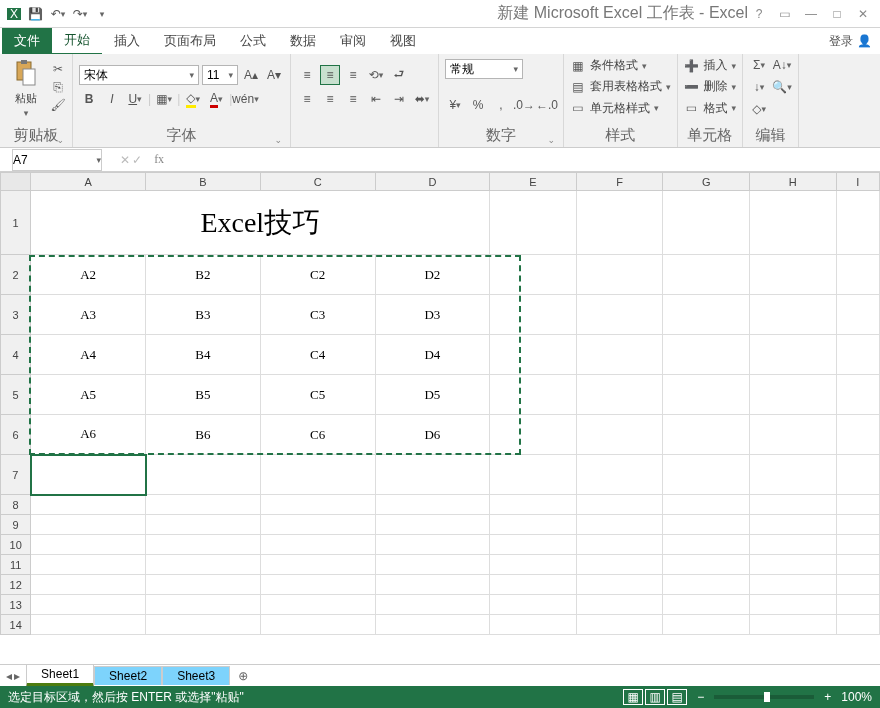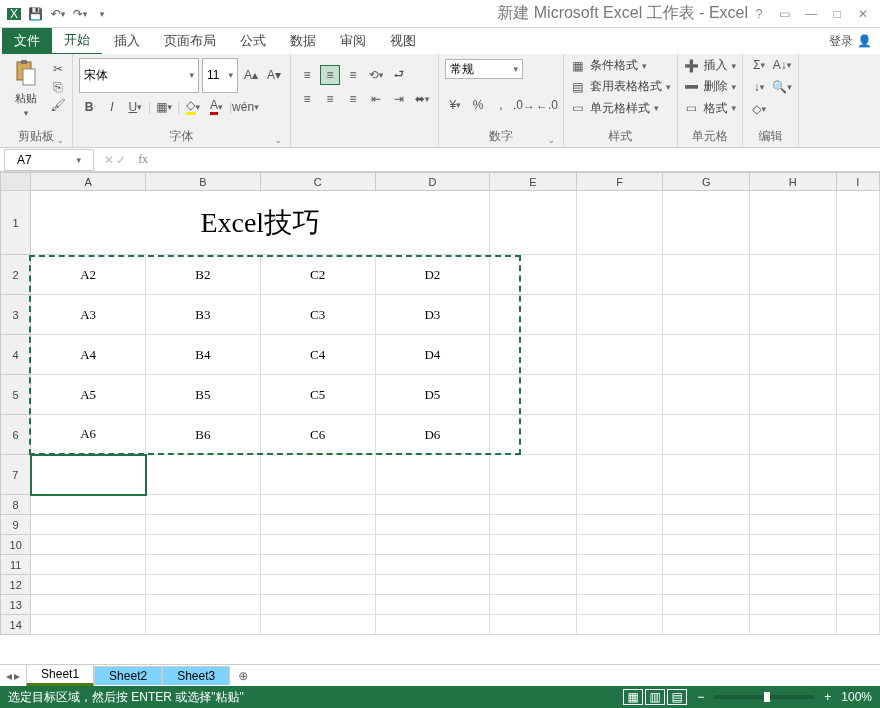--- a/index.html
+++ b/index.html
@@ -11,40 +11,40 @@
 .win-controls{display:flex;gap:4px;padding-right:6px}
 .win-btn{width:22px;height:20px;display:flex;align-items:center;justify-content:center;color:#888}
 .ribbon-tabs{height:26px;background:#fff;display:flex;align-items:center;padding:0 2px}
 .ribbon-tab{padding:4px 12px;font-size:13px;color:#444;cursor:pointer}
 .ribbon-tab.file{background:#217346;color:#fff}
 .ribbon-tab.active{color:#14532d;border-bottom:2px solid #217346}
 .ribbon-right{margin-left:auto;display:flex;align-items:center;padding-right:6px;color:#555;gap:4px}
 .ribbon{height:94px;background:#f1f1f1;border-bottom:1px solid #ccc;display:flex}
 .rgroup{border-right:1px solid #d8d8d8;display:flex;flex-direction:column;padding:2px 6px 0}
 .rgroup-body{flex:1;display:flex;gap:4px;align-items:flex-start}
-.rgroup-label{text-align:center;font-size:12px;color:#666;padding:2px 0;position:relative}
+.rgroup-label{text-align:center;font-size:15px;color:#666;padding:2px 0;position:relative}
 .rgroup-label::after{content:"⌄";position:absolute;right:2px;bottom:2px;font-size:9px;color:#888}
 .rgroup-label.noexp::after{content:""}
 .big-btn{display:flex;flex-direction:column;align-items:center;justify-content:center;width:40px;height:62px;gap:2px}
 .big-btn .lbl{font-size:11px;color:#444}
 .ico{width:16px;height:16px;display:inline-flex;align-items:center;justify-content:center;color:#555}
 .ico32{width:32px;height:32px}
 .vstack{display:flex;flex-direction:column;gap:2px;justify-content:center;height:62px}
 .hstack{display:flex;align-items:center;gap:3px}
 .dd{font-size:9px;color:#666}
-.font-combo{border:1px solid #b5b5b5;background:#fff;height:35px;padding:0 4px;display:flex;align-items:center;justify-content:space-between}
+.font-combo{border:1px solid #b5b5b5;background:#fff;height:20px;padding:0 4px;display:flex;align-items:center;justify-content:space-between}
 .font-name{width:120px}
 .font-size{width:36px}
 .btn-row{display:flex;gap:3px;align-items:center;height:20px}
 .rb{width:20px;height:20px;display:flex;align-items:center;justify-content:center;color:#555;border:1px solid transparent}
 .rb.sel{background:#c8e0cf;border-color:#217346}
 .num-combo{border:1px solid #b5b5b5;background:#fff;height:20px;width:78px;padding:0 4px;display:flex;align-items:center;justify-content:space-between}
 .style-row{display:flex;align-items:center;gap:4px;height:20px;font-size:12px;color:#444}
 .namebox-row{height:24px;border-bottom:1px solid #d0d0d0;display:flex;align-items:center;background:#fff}
-.namebox{width:90px;height:22px;border:1px solid #ccc;margin:0 4px;padding:0 12px;display:flex;align-items:center;justify-content:space-between}
+.namebox{width:90px;height:22px;border:1px solid #ccc;margin:0 12px;padding:0 0;display:flex;align-items:center;justify-content:space-between}
 .fx-btns{display:flex;gap:2px;padding:0 6px;color:#bbb}
 .fx-label{font-family:serif;color:#888;padding:0 6px}
 .formula-input{flex:1;height:22px;border:none;outline:none;padding:0 4px}
 .grid-area{flex:1;overflow:hidden;position:relative;background:#fff}
 .grid{border-collapse:collapse;width:100%}
 .colhead th{background:#f0f0f0;border:1px solid #ccc;font-weight:normal;color:#444;height:18px;font-size:11px}
 .colhead th.corner{width:28px;background:#e8e8e8}
 .rowhead{background:#f0f0f0;border:1px solid #ccc;text-align:center;color:#444;width:28px;font-size:11px}
 .cell{border:1px solid #ddd;height:20px;text-align:center;font-family:"SimSun",serif;font-size:13px;position:relative}
 .r1{height:64px}

